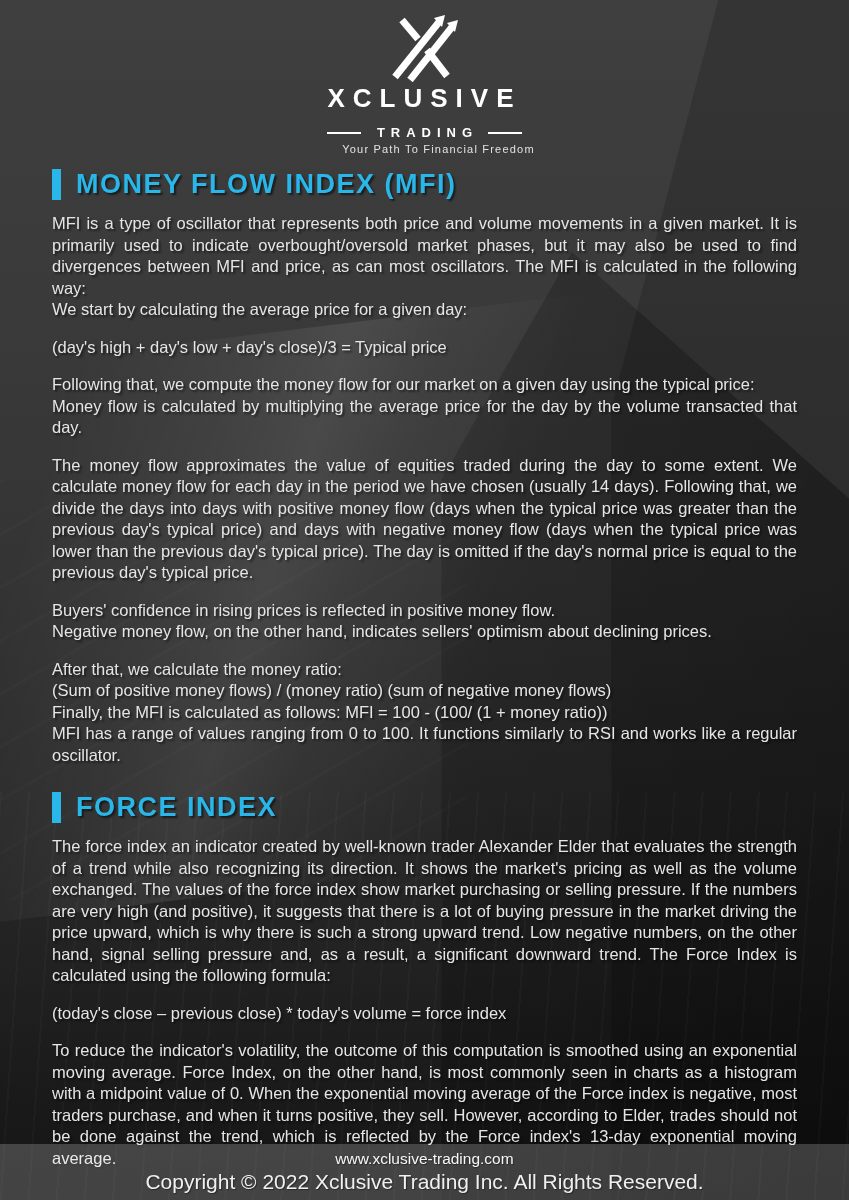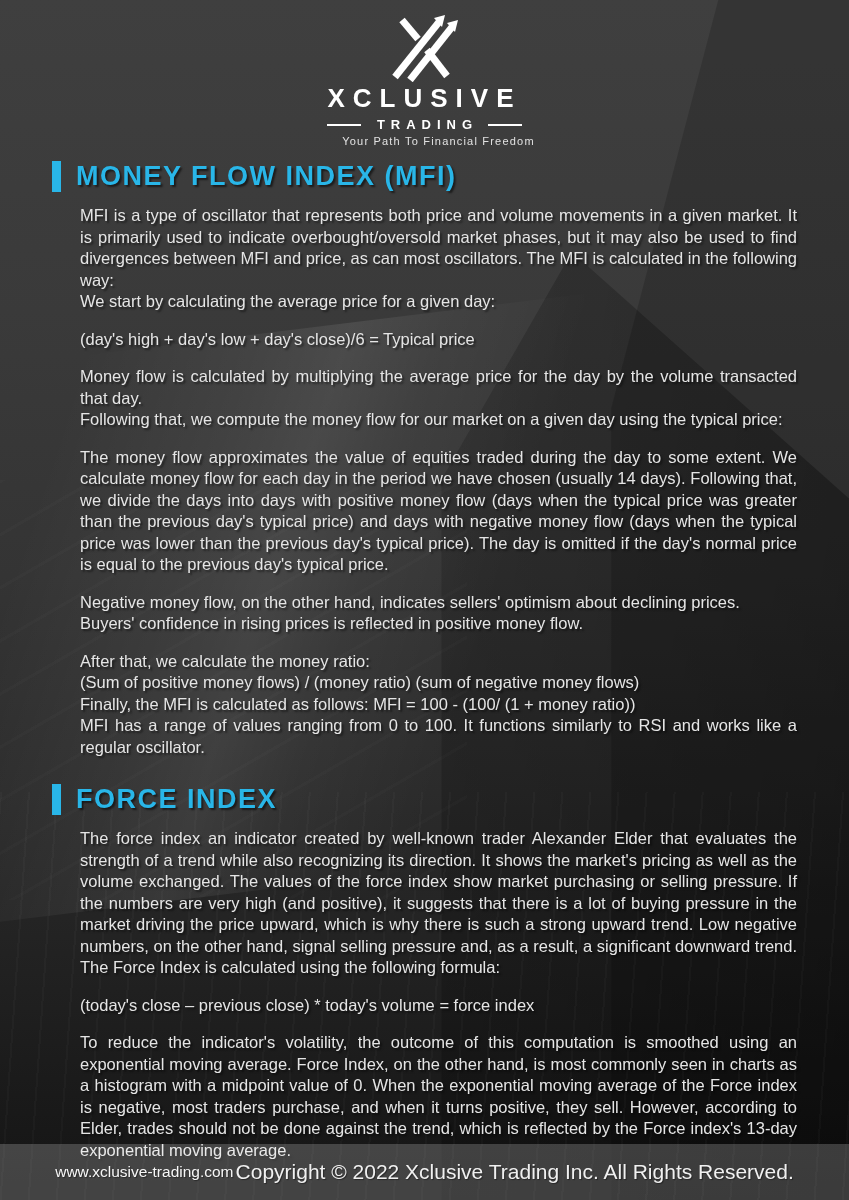--- a/index.html
+++ b/index.html
@@ -24,42 +24,42 @@
     background:repeating-linear-gradient(94deg, rgba(255,255,255,0.035) 0 2px, transparent 2px 28px); }
   .bg-facets { position:absolute; left:0; top:40%; width:55%; height:35%; opacity:.5;
     background:repeating-linear-gradient(150deg, rgba(255,255,255,0.03) 0 3px, transparent 3px 46px); }
 
   .content { position:relative; z-index:2; }
 
   
   .logo-block { text-align:center; padding-top:14px; }
   .logo-mark { display:block; margin:0 auto; }
   .brand-name { color:#fff; font-size:26px; font-weight:bold; letter-spacing:8px; margin-top:1px; }
-  .brand-sub { display:flex; align-items:center; justify-content:center; gap:10px; margin-top:3px; }
+  .brand-sub { display:flex; align-items:center; justify-content:center; gap:10px; margin-top:11px; }
   .brand-sub .dash { width:34px; height:2px; background:#fff; }
   .brand-sub .sub-text { color:#fff; font-size:13px; font-weight:bold; letter-spacing:6px; padding-left:6px; }
   .brand-tagline { color:#e2e2e2; font-size:11px; letter-spacing:1.2px; margin-top:3px;padding-left:28px; }
 
   
   .section-heading { display:flex; align-items:flex-end; margin:14px 0 0 52px; }
   .heading-bar { width:9px; height:31px; background:#29b6e8; margin-right:15px; }
   .heading-text { color:#29b6e8; font-size:27px; font-weight:bold; letter-spacing:1.5px;
     text-shadow:2px 2px 2px rgba(0,0,0,0.55); }
   .section-heading.second { margin-top:26px; }
 
   .body-col { margin:0 52px; }
-  .group { margin-top:16px;margin-left:28px; }
+  .group { margin-top:16px; }
   .group.first { margin-top:13px; }
   .body-col p { margin:0; color:#e5e5e5; font-size:16.5px; line-height:21.5px;
     text-align:justify; text-shadow:2px 2px 2px rgba(0,0,0,0.5); }
 
   
   .footer { position:absolute; z-index:3; left:0; right:0; bottom:0; height:56px;
     background:rgba(255,255,255,0.20);
-    display:flex; flex-direction:row; align-items:center; justify-content:center; gap:2px; }
+    display:flex; flex-direction:column; align-items:center; justify-content:center; gap:2px; }
   .footer .site { color:#f7f7f7; font-size:15.5px; text-shadow:1px 1px 1px rgba(0,0,0,0.4); }
   .footer .copy { color:#f0f0f0; font-size:21px; text-shadow:1px 1px 1px rgba(0,0,0,0.4); }
 </style>
 </head>
 <body>
 
 <div class="page">
 
   <div class="bg-base"></div>
   <div class="bg-tower"></div>
@@ -93,32 +93,32 @@
     <div class="section-heading">
       <span class="heading-bar"></span>
       <span class="heading-text">MONEY FLOW INDEX (MFI)</span>
     </div>
     <div class="body-col">
       <div class="group first">
         <p>MFI is a type of oscillator that represents both price and volume movements in a given market. It is primarily used to indicate overbought/oversold market phases, but it may also be used to find divergences between MFI and price, as can most oscillators. The MFI is calculated in the following way:</p>
         <p>We start by calculating the average price for a given day:</p>
       </div>
       <div class="group">
-        <p>(day's high + day's low + day's close)/6 = Typical price</p>
+        <p>(day's high + day's low + day's close)/3 = Typical price</p>
       </div>
       <div class="group">
+        <p>Following that, we compute the money flow for our market on a given day using the typical price:</p>
         <p>Money flow is calculated by multiplying the average price for the day by the volume transacted that day.</p>
-        <p>Following that, we compute the money flow for our market on a given day using the typical price:</p>
       </div>
       <div class="group">
         <p>The money flow approximates the value of equities traded during the day to some extent. We calculate money flow for each day in the period we have chosen (usually 14 days).  Following that, we divide the days into days with positive money flow (days when the typical price was greater than the previous day's typical price) and days with negative money flow (days when the typical price was lower than the previous day's typical price). The day is omitted if the day's normal price is equal to the previous day's typical price.</p>
       </div>
       <div class="group">
+        <p>Buyers' confidence in rising prices is reflected in positive money flow.</p>
         <p>Negative money flow, on the other hand, indicates sellers' optimism about declining prices.</p>
-        <p>Buyers' confidence in rising prices is reflected in positive money flow.</p>
       </div>
       <div class="group">
         <p>After that, we calculate the money ratio:</p>
         <p>(Sum of positive money flows) / (money ratio) (sum of negative money flows)</p>
         <p>Finally, the MFI is calculated as follows: MFI = 100 - (100/ (1 + money ratio))</p>
         <p>MFI has a range of values ranging from 0 to 100. It functions similarly to RSI and works like a regular oscillator.</p>
       </div>
     </div>
 
     <div class="section-heading second">

